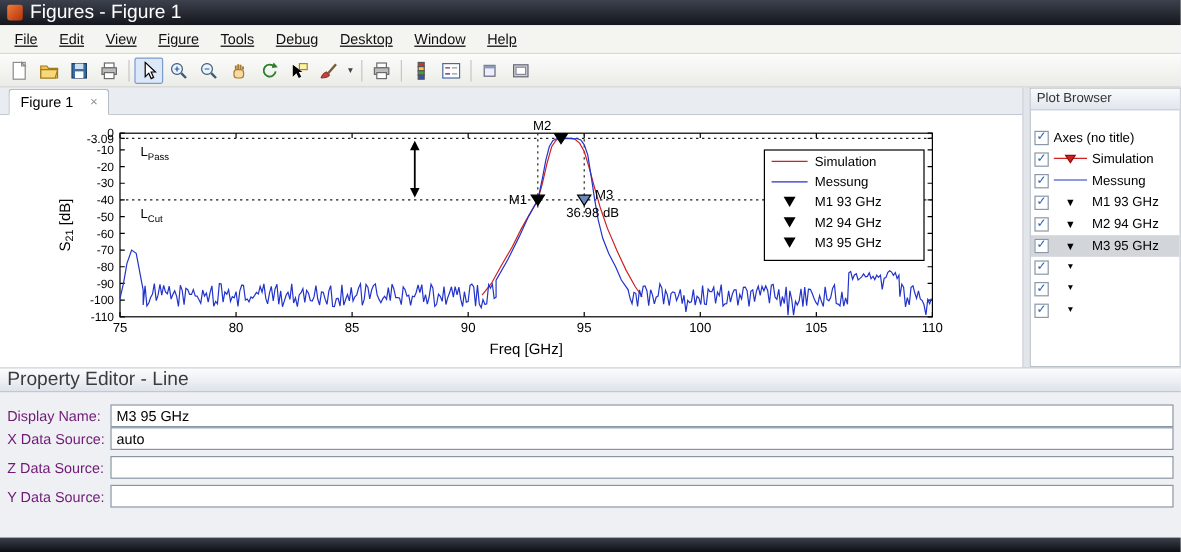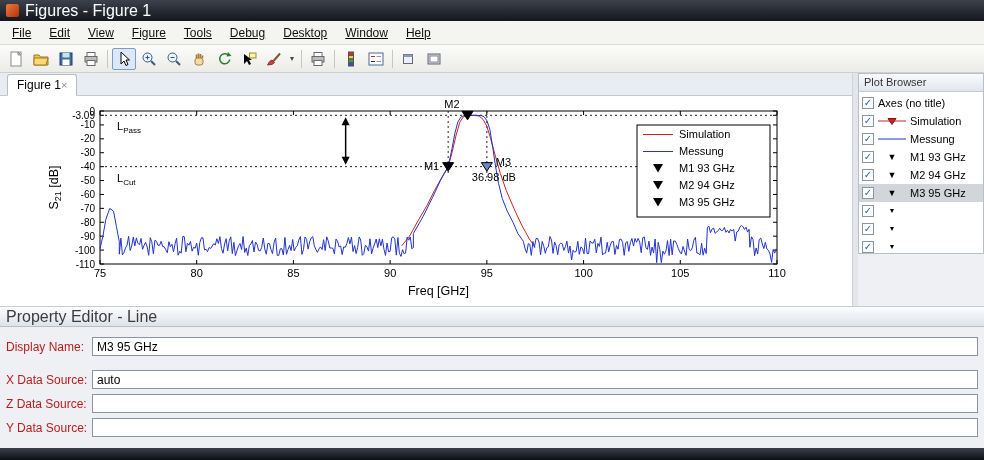--- a/index.html
+++ b/index.html
@@ -14,45 +14,45 @@
   .menu-item{padding:3px 9px;color:#101010;cursor:default;}
 
   .toolbar{height:28px;background:linear-gradient(#fcfcfb,#ebebe7);display:flex;align-items:center;padding:0 4px;gap:1px;border-bottom:1px solid #cfcfcc;}
   .tb{width:24px;height:22px;border:1px solid transparent;background:transparent;display:flex;align-items:center;justify-content:center;padding:0;}
   .tb.active{border:1px solid #7a9ccc;background:#dcE8f7;border-radius:2px;}
   .tb-sep{width:1px;height:18px;background:#c6c6c3;margin:0 3px;}
   .tb-dd{width:10px;height:22px;display:flex;align-items:center;justify-content:center;font-size:8px;color:#444;border:none;background:transparent;}
 
   .content{position:relative;height:233px;}
   .tabstrip{position:absolute;left:0;top:0;width:852px;height:23px;background:#e9ecf0;border-bottom:1px solid #c2c8cf;display:flex;align-items:flex-end;padding-left:7px;}
-  .tab{background:#fff;border:1px solid #b6bcc4;border-bottom:1px solid #fff;margin-bottom:-1px;border-radius:3px 3px 0 0;padding:3px 9px;height:22px;display:flex;align-items:center;font-size:12px;position:relative;z-index:2;}
+  .tab{background:#fff;border:1px solid #b6bcc4;border-bottom:1px solid #fff;margin-bottom:-1px;border-radius:3px 3px 0 0;padding:3px 9px;height:22px;display:flex;align-items:center;gap:14px;font-size:12px;position:relative;z-index:2;}
   .tab-close{color:#8a8f96;font-size:11px;cursor:default;}
 
   .figure-area{position:absolute;left:0;top:23px;width:852px;height:210px;background:#fff;}
   svg text{font-family:"Liberation Sans",sans-serif;}
 
   .splitter{position:absolute;left:852px;top:0;width:6px;height:233px;background:#e2e5ea;border-left:1px solid #cfd3d9;}
 
-  .panel{position:absolute;left:858px;top:0;width:126px;height:181px;background:#fff;border:1px solid #b9bfc8;display:flex;flex-direction:column;}
+  .panel{position:absolute;left:858px;top:0;width:126px;height:233px;background:#fff;border:1px solid #b9bfc8;display:flex;flex-direction:column;gap:12px;}
   .panel-header{height:18px;background:linear-gradient(#f9fafc,#e1e6ee);border-bottom:1px solid #c3cad4;font-size:11px;color:#333;padding:2px 5px;flex:0 0 auto;}
   .panel-list{flex:1;overflow:hidden;padding-top:2px;}
   .pb-row{display:flex;align-items:center;gap:4px;height:18px;padding:0 3px;font-size:11px;white-space:nowrap;}
   .pb-row.selected{background:#d2d5da;}
   .cb{width:12px;height:12px;border:1px solid #8a97a5;background:#fff;color:#2963b8;font-size:10px;line-height:10px;text-align:center;flex:0 0 auto;}
   .pb-icon{width:28px;text-align:center;color:#000;flex:0 0 auto;line-height:10px;}
   .pb-icon.triangle{font-size:9px;}
   .pb-icon.triangle-small{font-size:7px;}
   .pb-label{overflow:hidden;}
 
   .pe-header{height:21px;background:linear-gradient(#fdfdfe,#dde3ea);border-top:1px solid #c6ccd4;border-bottom:1px solid #b7bfc9;color:#3c3c3c;font-size:16px;line-height:19px;padding-left:6px;}
   .pe-body{height:121px;background:#eef0f3;padding:10px 6px 0 6px;}
   .pe-row{display:flex;align-items:center;height:19px;}
-  .pe-row label{width:86px;flex:0 0 auto;color:#b91c1c;font-size:12px;}
+  .pe-row label{width:86px;flex:0 0 auto;color:#701a75;font-size:12px;}
   .pe-row input{flex:1;height:19px;border:1px solid #8795a5;background:#fff;font-family:"Liberation Sans",sans-serif;font-size:12px;padding:1px 4px;}
-  .gap-lg{margin-top:14px;justify-content:flex-end;}
+  .gap-lg{justify-content:flex-end;}
   .gap-sm{margin-top:5px;}
 
   .bottom-strip{height:12px;background:linear-gradient(#3b404c,#0c0e13);}
 </style>
 </head>
 <body>
 
 <div class="titlebar">
   <span class="app-icon"></span>
   <span class="title-text">Figures - Figure 1</span>

